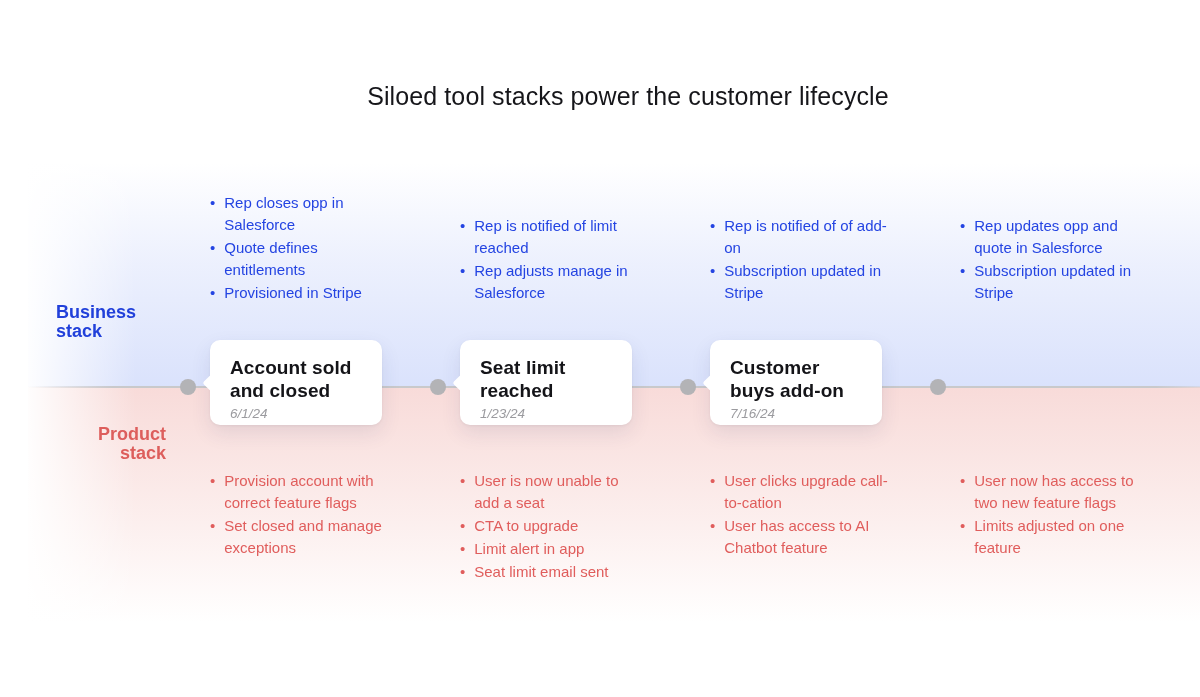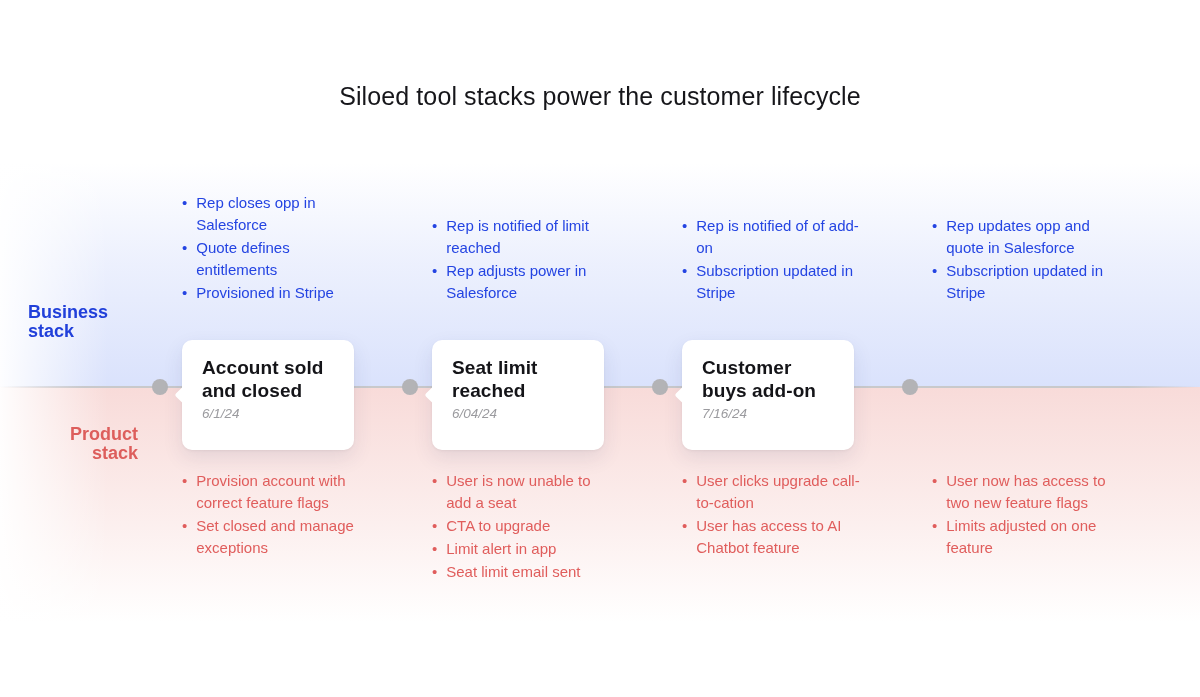--- a/index.html
+++ b/index.html
@@ -2,21 +2,21 @@
 <html><head>
 <meta charset="utf-8">
 <style>
   html,body{margin:0;padding:0;}
   body{
     width:1200px;height:697px;position:relative;overflow:hidden;
     background:#ffffff;
     font-family:"Liberation Sans", sans-serif;
     -webkit-font-smoothing:antialiased;
   }
-  .stage{position:absolute;inset:0;}
+  .stage{position:absolute;inset:0;margin-left:28px;}
 
   
   .band-business{
     position:absolute;left:0;top:163px;width:1200px;height:224px;z-index:0;
     background:
       linear-gradient(to right, rgba(255,255,255,.95) 0%, rgba(255,255,255,0) 9%),
       linear-gradient(to bottom, rgba(223,230,252,0) 0%, rgba(221,228,252,.55) 45%, rgba(218,226,252,1) 100%);
   }
   .band-product{
     position:absolute;left:0;top:387px;width:1200px;height:235px;z-index:0;
@@ -44,21 +44,21 @@
   
   .stack-label{
     position:absolute;left:28px;z-index:2;
     font-size:18px;font-weight:700;line-height:19px;width:110px;
   }
   .stack-label.business{top:303px;color:#2140da;}
   .stack-label.product{top:425px;color:#dd5e5c;text-align:right;}
 
   
   .card{
-    position:absolute;top:340px;width:172px;height:110px;z-index:3;
+    position:absolute;top:340px;width:172px;height:85px;z-index:3;
     background:#ffffff;border-radius:10px;
     box-shadow:0 8px 20px rgba(52,60,110,.10), 0 1px 3px rgba(0,0,0,.05);
     box-sizing:border-box;padding:16px 14px 0 20px;
   }
   .card::before{ 
     content:"";position:absolute;left:-5px;top:calc(50% - 6px);
     width:12px;height:12px;background:#ffffff;border-radius:2px;
     transform:rotate(45deg);
   }
   .card-title{
@@ -139,26 +139,26 @@
       </li>
     </ul>
 
   <ul class="bullets biz-list x1">
       <li>
         <span class="marker">•</span>
         <span>Rep is notified of limit reached</span>
       </li>
       <li>
         <span class="marker">•</span>
-        <span>Rep adjusts power in Salesforce</span>
+        <span>Rep adjusts manage in Salesforce</span>
       </li>
     </ul>
   <div class="card x1">
     <div class="card-title">Seat limit reached</div>
-    <div class="card-date">6/04/24</div>
+    <div class="card-date">1/23/24</div>
   </div>
   <ul class="bullets prod-list x1">
       <li>
         <span class="marker">•</span>
         <span>User is now unable to add a seat</span>
       </li>
       <li>
         <span class="marker">•</span>
         <span>CTA to upgrade</span>
       </li>

